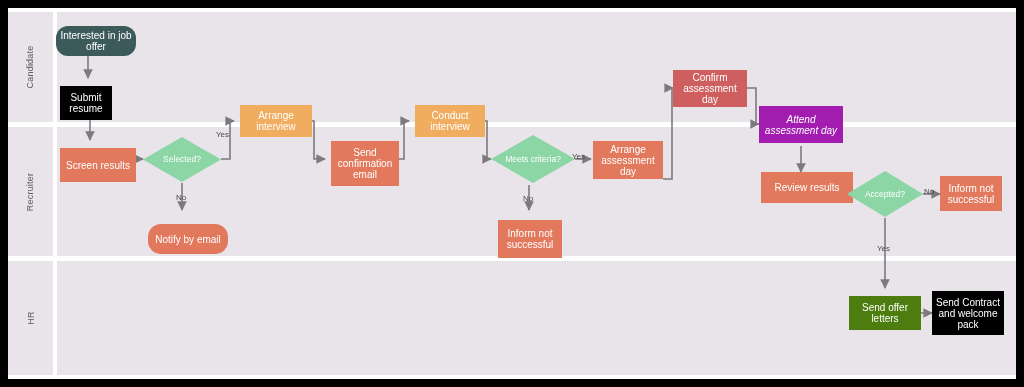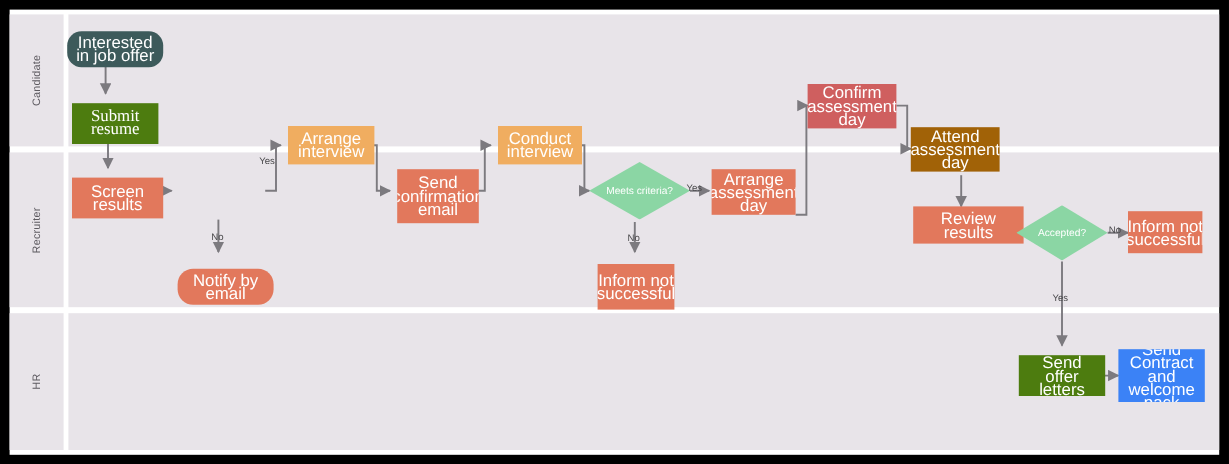--- a/index.html
+++ b/index.html
@@ -51,21 +51,21 @@
   }
   
   .node {
     position: absolute;
     box-sizing: border-box;
     display: flex;
     align-items: center;
     justify-content: center;
     text-align: center;
     color: #ffffff;
-    font-size: 14px;
+    font-size: 10px;
     line-height: 11px;
     padding: 2px 4px;
     overflow: hidden;
   }
   .node.rounded { border-radius: 12px; }
   .diamond-wrap {
     position: absolute;
     box-sizing: border-box;
   }
   .diamond-shape {
@@ -149,28 +149,34 @@
         <path d="M877,210 L877,280"></path>
 
         <path d="M907,305 L924,305"></path>
       </g>
     </svg>
 
     <div class="node rounded" style="left:48px;  top:18px;  width:80px;  height:30px; background:#3d5a5b;">
       <span>Interested in job offer</span>
     </div>
 
-    <div class="node" style="left:52px;  top:78px;  width:72px;  height:34px; background:#4d7c0f;font-family:Liberation Serif, serif;">
+    <div class="node" style="left:52px;  top:78px;  width:52px;  height:34px; background:#000000;">
       <span>Submit resume</span>
     </div>
 
     <div class="node" style="left:52px;  top:140px; width:76px;  height:34px; background:#e2785c;">
       <span>Screen results</span>
     </div>
 
+    <div class="diamond-wrap" style="left:135px; top:129px; width:78px; height:45px;">
+      <svg class="diamond-shape" viewBox="0 0 78 45" preserveAspectRatio="none">
+        <polygon points="39,0 78,22.5 39,45 0,22.5" fill="#8bd6a4"></polygon>
+      </svg>
+      <div class="diamond-text">Selected?</div>
+    </div>
 
     <div class="node" style="left:140px; top:216px; width:80px;  height:30px; background:#e2785c;border-radius:13px;">
       <span>Notify by email</span>
     </div>
 
     <div class="node" style="left:232px; top:97px;  width:72px;  height:32px; background:#f0ad60;">
       <span>Arrange interview</span>
     </div>
 
     <div class="node" style="left:407px; top:97px;  width:70px;  height:32px; background:#f0ad60;">
@@ -193,21 +199,21 @@
     </div>
 
     <div class="node" style="left:585px; top:133px; width:70px;  height:38px; background:#e2785c;">
       <span>Arrange assessment day</span>
     </div>
 
     <div class="node" style="left:665px; top:62px;  width:74px;  height:37px; background:#cf5f5f;align-items:flex-end;">
       <span>Confirm assessment day</span>
     </div>
 
-    <div class="node" style="left:751px; top:98px;  width:74px;  height:37px; background:#a16207;">
+    <div class="node" style="left:751px; top:98px;  width:84px;  height:37px; background:#a21caf;font-style:italic;">
       <span>Attend assessment day</span>
     </div>
 
     <div class="node" style="left:753px; top:164px; width:92px;  height:31px; background:#e2785c;">
       <span>Review results</span>
     </div>
 
     <div class="diamond-wrap" style="left:839px; top:163px; width:76px; height:46px;">
       <svg class="diamond-shape" viewBox="0 0 76 46" preserveAspectRatio="none">
         <polygon points="38,0 76,23 38,46 0,23" fill="#8bd6a4"></polygon>
@@ -216,21 +222,21 @@
     </div>
 
     <div class="node" style="left:932px; top:168px; width:62px;  height:35px; background:#e2785c;">
       <span>Inform not successful</span>
     </div>
 
     <div class="node" style="left:841px; top:288px; width:72px;  height:34px; background:#4d7c0f;">
       <span>Send offer letters</span>
     </div>
 
-    <div class="node" style="left:924px; top:283px; width:72px;  height:44px; background:#3b82f6;">
+    <div class="node" style="left:924px; top:283px; width:72px;  height:44px; background:#000000;">
       <span>Send Contract and welcome pack</span>
     </div>
 
     <div class="edge-label" style="left:208px; top:122px;">Yes</div>
     <div class="edge-label" style="left:168px; top:185px;">No</div>
     <div class="edge-label" style="left:564px; top:144px;">Yes</div>
     <div class="edge-label" style="left:515px; top:186px;">No</div>
     <div class="edge-label" style="left:916px; top:179px;">No</div>
     <div class="edge-label" style="left:869px; top:236px;">Yes</div>
 

